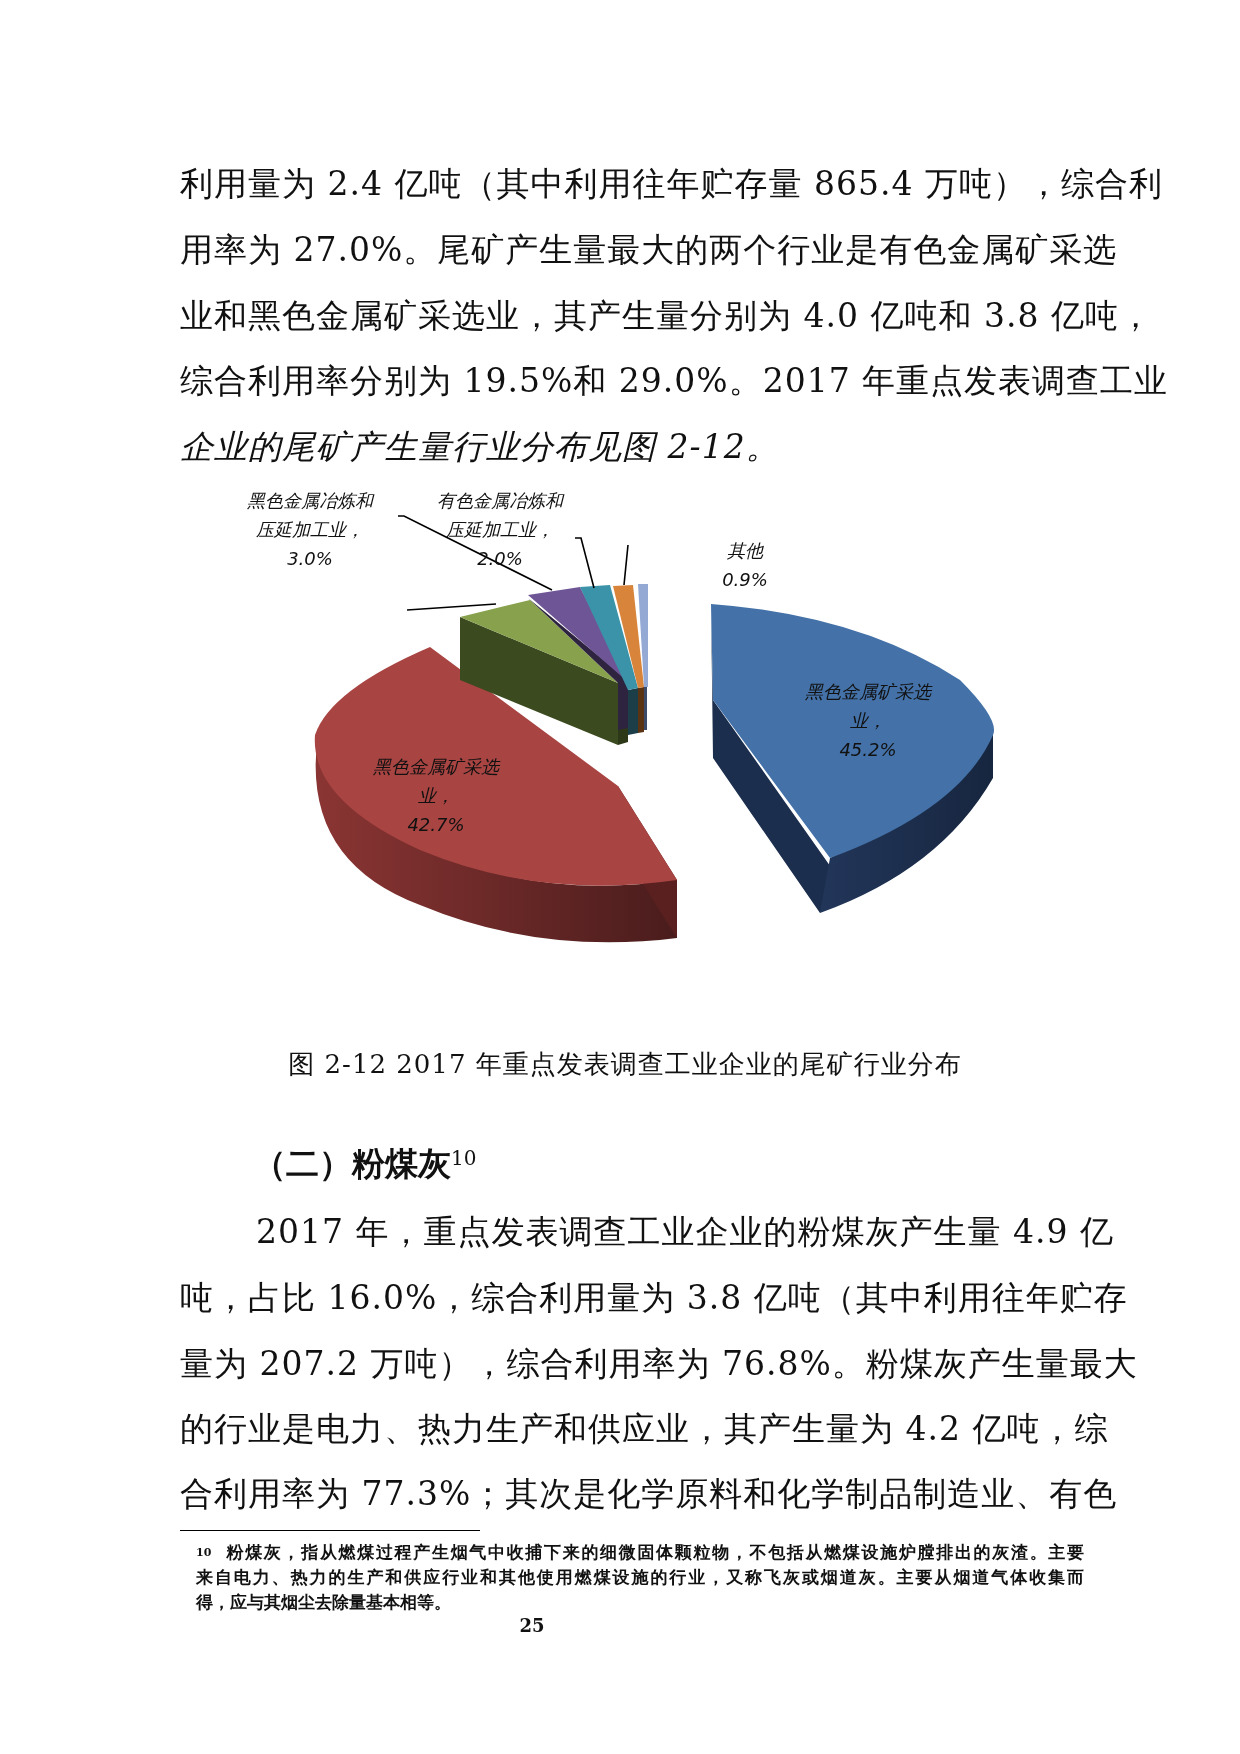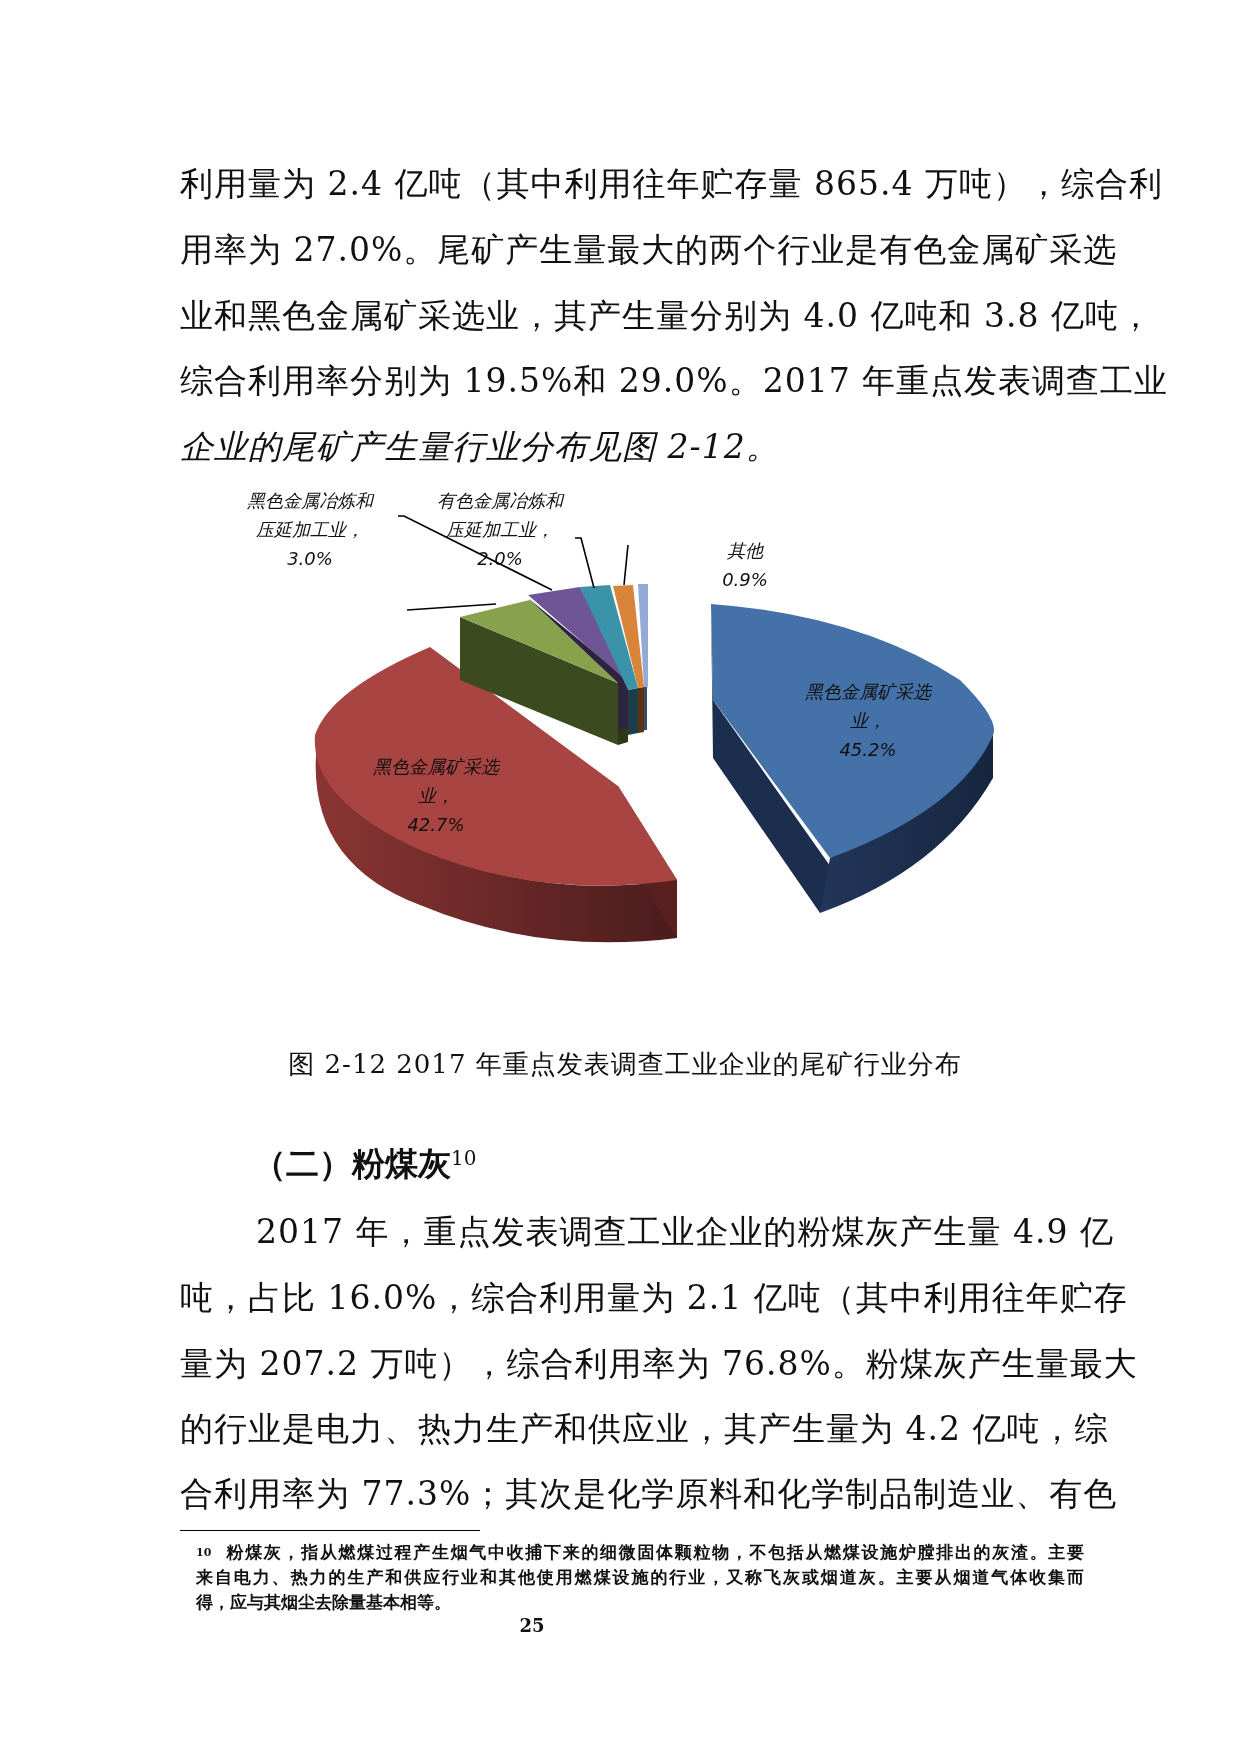--- a/index.html
+++ b/index.html
@@ -99,21 +99,21 @@
     <div>42.7%</div>
   </div>
 </div>
 
 <div class="caption">图 2-12 2017 年重点发表调查工业企业的尾矿行业分布</div>
 
 <div class="heading"><span>（二）粉煤灰</span><sup>10</sup></div>
 
 <div>
   <div class="line indent" style="top:1212px">2017 年，重点发表调查工业企业的粉煤灰产生量 4.9 亿</div>
-  <div class="line" style="top:1278px">吨，占比 16.0%，综合利用量为 2.1 亿吨（其中利用往年贮存</div>
+  <div class="line" style="top:1278px">吨，占比 16.0%，综合利用量为 3.8 亿吨（其中利用往年贮存</div>
   <div class="line" style="top:1344px">量为 207.2 万吨），综合利用率为 76.8%。粉煤灰产生量最大</div>
   <div class="line" style="top:1409px">的行业是电力、热力生产和供应业，其产生量为 4.2 亿吨，综</div>
   <div class="line" style="top:1474px">合利用率为 77.3%；其次是化学原料和化学制品制造业、有色</div>
 </div>
 
 <div class="fn-rule"></div>
 <div>
   <div class="fn" style="top:1540px"><sup>10</sup>&nbsp;&nbsp;<span>粉煤灰，指从燃煤过程产生烟气中收捕下来的细微固体颗粒物，不包括从燃煤设施炉膛排出的灰渣。主要</span></div>
   <div class="fn" style="top:1565px">来自电力、热力的生产和供应行业和其他使用燃煤设施的行业，又称飞灰或烟道灰。主要从烟道气体收集而</div>
   <div class="fn last" style="top:1590px">得，应与其烟尘去除量基本相等。</div>

